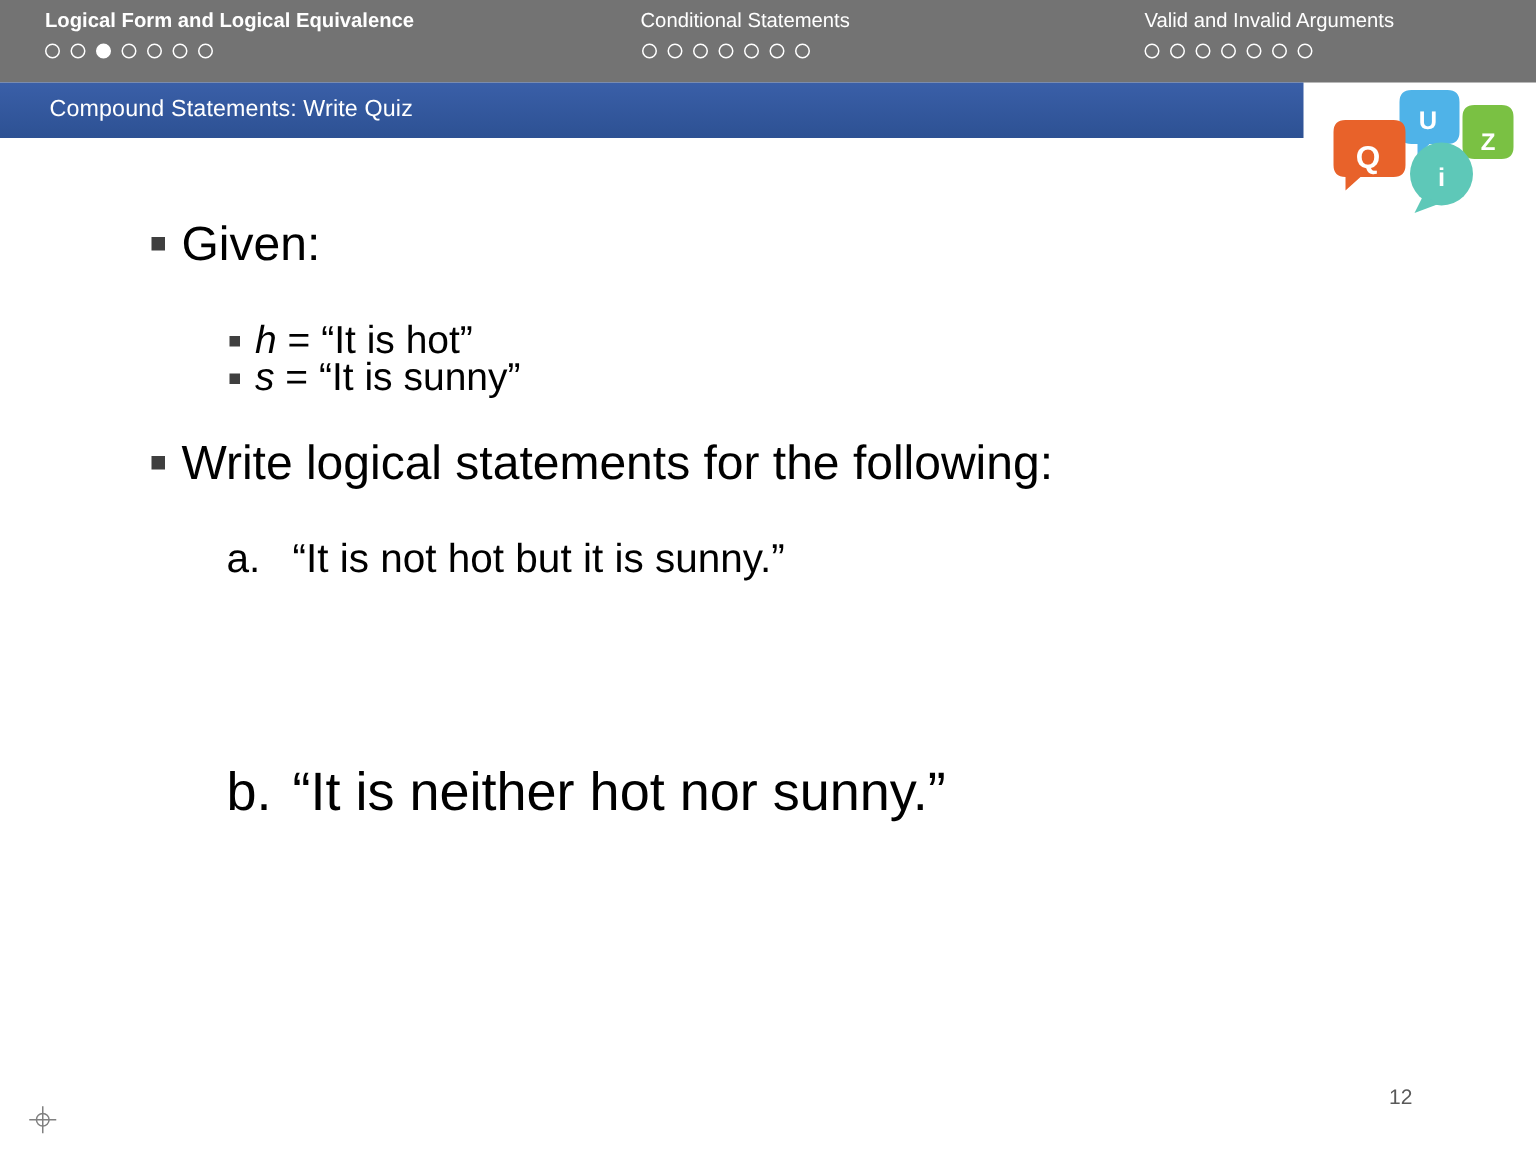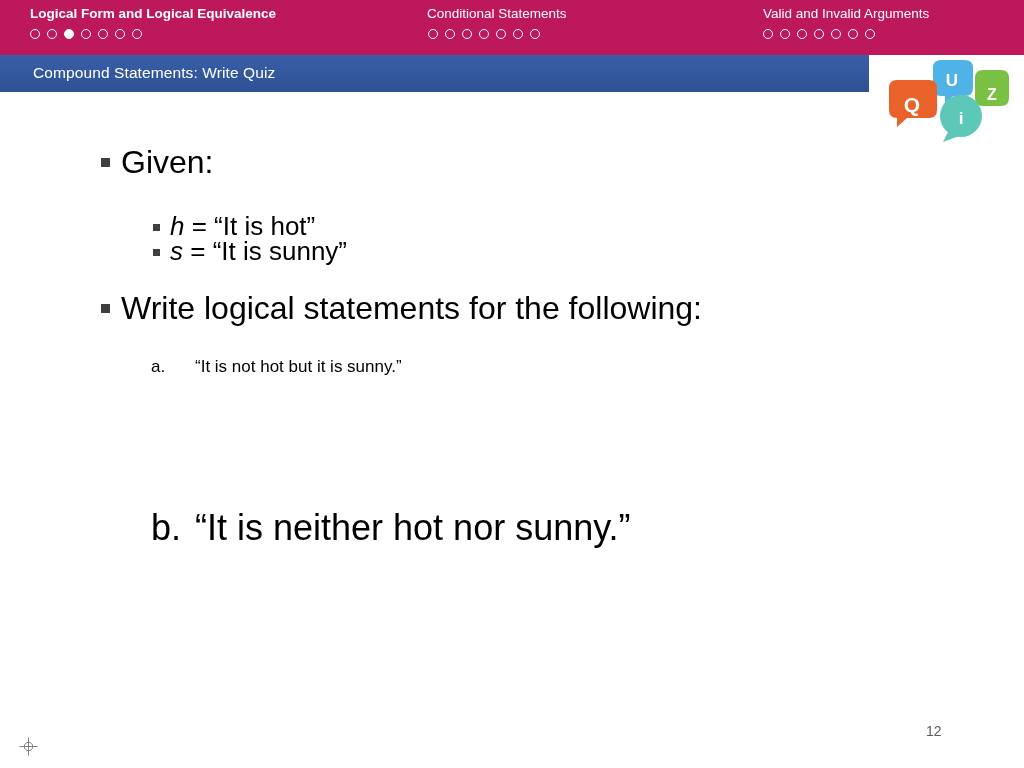--- a/index.html
+++ b/index.html
@@ -15,21 +15,21 @@
     position: relative;
   }
 
   
   .topbar {
     position: absolute;
     left: 0;
     top: 0;
     width: 1024px;
     height: 55px;
-    background: #be185d;
+    background: #737373;
   }
   .nav-group {
     position: absolute;
     top: 0;
     height: 55px;
   }
   .nav-title {
     color: #ffffff;
     font-size: 13.5px;
     white-space: nowrap;
@@ -149,21 +149,21 @@
     font-style: italic;
   }
   .l4 {
     left: 85px;
     top: 198px;
     font-size: 32px;
   }
   .l5 {
     left: 135px;
     top: 265px;
-    font-size: 17px;
+    font-size: 27px;
   }
   .l6 {
     left: 135px;
     top: 415px;
     font-size: 36px;
   }
   .enum-label {
     display: inline-block;
     width: 44px;
   }

